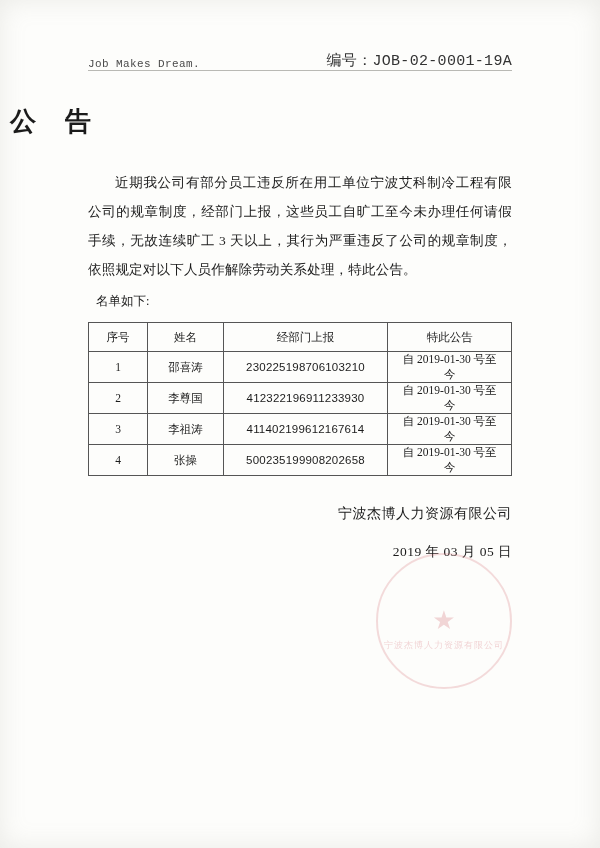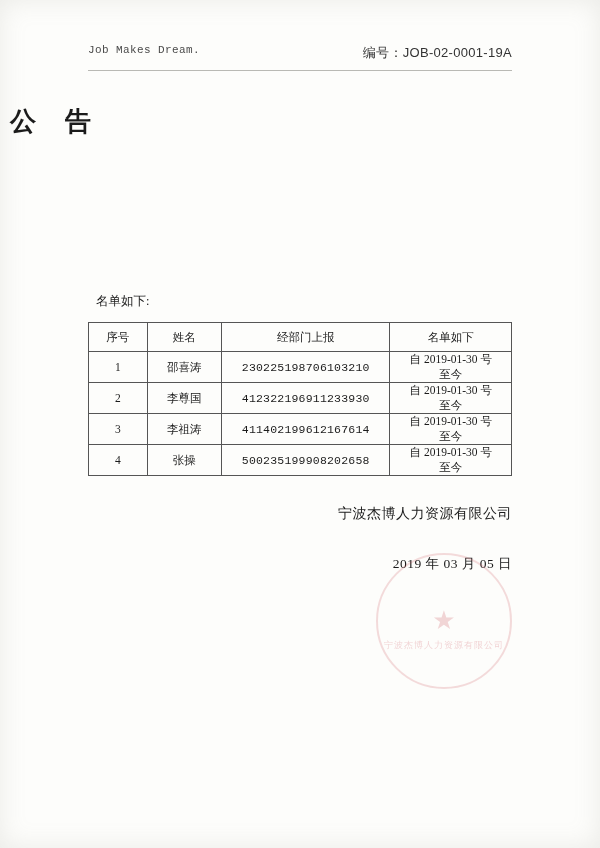--- a/index.html
+++ b/index.html
@@ -26,32 +26,32 @@
   }
 
   .header {
     position: absolute;
     top: 44px;
     left: 88px;
     right: 88px;
     height: 26px;
     border-bottom: 1px solid #b9b9b4;
     display: flex;
-    align-items: flex-start;
+    align-items: flex-end;
     justify-content: space-between;
   }
   .slogan {
     font-family: "Liberation Mono", monospace;
     font-size: 11px;
     letter-spacing: 0.4px;
     color: #4a4a4a;
   }
   .doc-no {
-    font-family: Liberation Sans, sans-serif;
-    font-size: 13px;
+    font-family: Liberation Mono, monospace;
+    font-size: 15px;
     letter-spacing: 0.3px;
     color: #333;
   }
 
   .title {
     position: absolute;
     top: 104px;
     left: 0;
     width: 100%;
     font-size: 26px;
@@ -98,38 +98,37 @@
     padding: 0 14px;
   }
   table.name-table th {
     font-size: 11.5px;
   }
   .col-idx { width: 46px; }
   .col-name { width: 76px; }
   .col-id { width: 150px; }
   .col-time { width: 152px; }
   td.mono {
-    font-family: Liberation Mono, monospace;
+    font-family: Liberation Sans, sans-serif;
     letter-spacing: 0.2px;
   }
 
   .sign-company {
     position: absolute;
     top: 505px;
     right: 88px;
     font-size: 14px;
     letter-spacing: 0.5px;
   }
   .sign-date {
     position: absolute;
     top: 543px;
     right: 88px;
     font-size: 13.5px;
     letter-spacing: 0.5px;
-    margin-top: 12px;
   }
 
   
   .seal {
     position: absolute;
     top: 553px;
     right: 88px;
     width: 132px;
     height: 132px;
     border-radius: 50%;
@@ -162,30 +161,31 @@
 
 <div class="page">
 
   <div class="header">
     <span class="slogan">Job Makes Dream.</span>
     <span class="doc-no"><span>编号：</span><span>JOB-02-0001-19A</span></span>
   </div>
 
   <div class="title">公 告</div>
 
+  <div class="body-text">近期我公司有部分员工违反所在用工单位宁波艾科制冷工程有限公司的规章制度，经部门上报，这些员工自旷工至今未办理任何请假手续，无故连续旷工 3 天以上，其行为严重违反了公司的规章制度，依照规定对以下人员作解除劳动关系处理，特此公告。</div>
 
   <div class="list-label">名单如下:</div>
 
   <table class="name-table">
     <thead>
       <tr>
         <th class="col-idx">序号</th>
         <th class="col-name">姓名</th>
         <th class="col-id">经部门上报</th>
-        <th class="col-time">名单如下</th>
+        <th class="col-time">特此公告</th>
       </tr>
     </thead>
     <tbody>
       <tr>
         <td>1</td>
         <td>邵喜涛</td>
         <td class="mono">230225198706103210</td>
         <td>自 2019-01-30 号至今</td>
       </tr>
       <tr>

